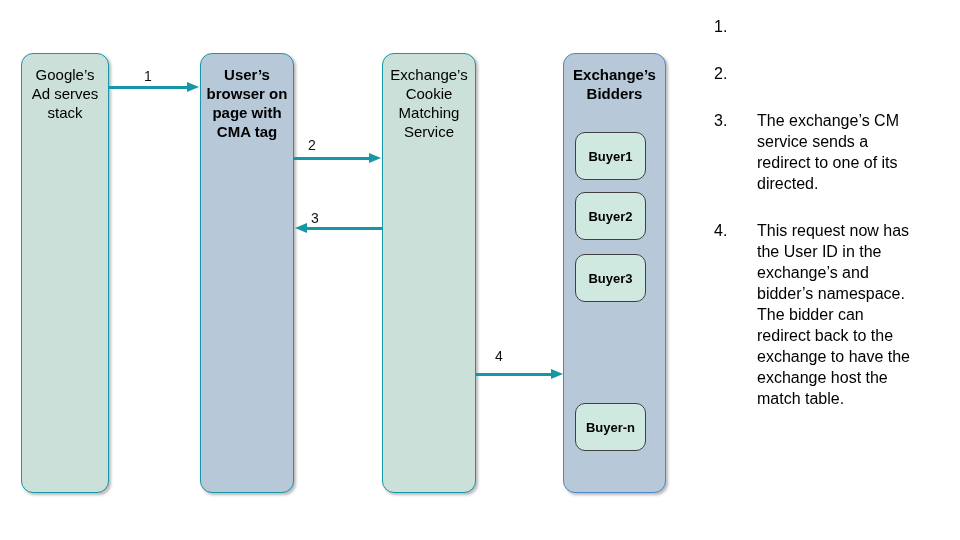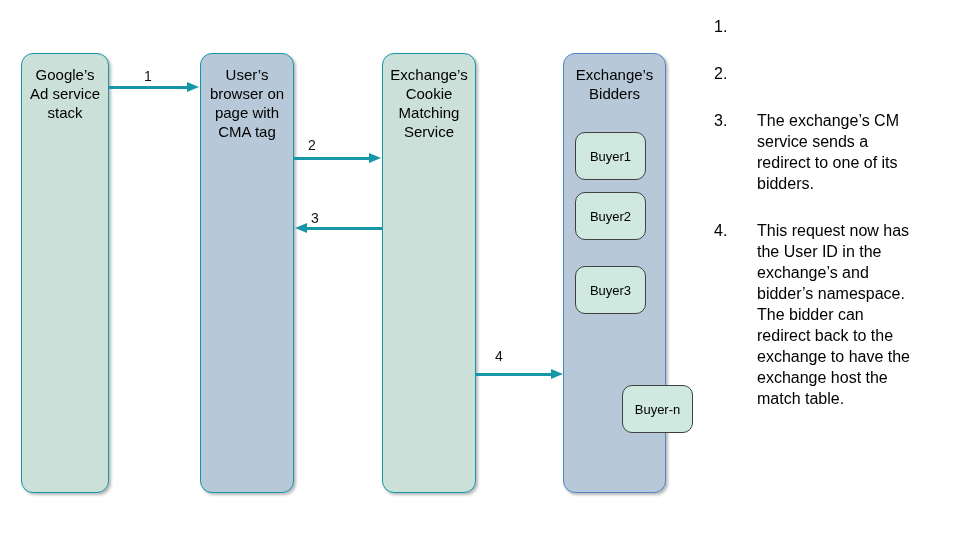--- a/index.html
+++ b/index.html
@@ -9,40 +9,40 @@
     font-family:"Liberation Sans", sans-serif;
     color:#000000;
   }
   
   .box{
     position:absolute;top:53px;height:440px;box-sizing:border-box;
     border:1.5px solid #1697a7;border-radius:12px;
     box-shadow:2px 2px 3px rgba(0,0,0,.28);
   }
   .box-green{background:#cbe0d8;}
-  .box-blue{background:#b7c8d8;}
+  .box-blue{background:#b7c8d8;font-weight:bold;}
   #box-google{left:21px;width:88px;}
   #box-browser{left:200px;width:94px;}
   #box-cm{left:382px;width:94px;}
   #box-bidders{left:563px;width:103px;border-color:#4f86c6;}
   .box-title{
     padding-top:11px;text-align:center;
     font-size:15px;line-height:19px;white-space:pre-line;
   }
   
   .buyer{
     position:absolute;left:11px;width:71px;height:48px;box-sizing:border-box;
     background:#cfe8e0;border:1.5px solid #404040;border-radius:10px;
     display:flex;align-items:center;justify-content:center;
     font-size:13px;
   }
   #buyer-1{top:78px;}
   #buyer-2{top:138px;align-items:center;}
-  #buyer-3{top:212px;}
-  #buyer-n{top:331px;margin-left:47px;}
+  #buyer-3{top:200px;}
+  #buyer-n{top:349px;}
   
   .arrow{position:absolute;height:10px;}
   .arrow .shaft{position:absolute;top:3.5px;height:3px;background:#1697a7;}
   .arrow.to-right .shaft{left:0;right:10px;}
   .arrow.to-left  .shaft{left:10px;right:0;}
   .arrow .head{position:absolute;top:0;width:0;height:0;
     border-top:5px solid transparent;border-bottom:5px solid transparent;}
   .arrow.to-right .head{right:0;border-left:12px solid #1697a7;}
   .arrow.to-left  .head{left:0;border-right:12px solid #1697a7;}
   #arrow-1{left:109px;top:82px;width:90px;}
@@ -61,21 +61,21 @@
   #steps{position:absolute;left:714px;top:16px;width:234px;}
   .step{display:flex;margin-bottom:26px;font-size:16px;line-height:21px;}
   .step-num{width:43px;flex-shrink:0;}
   .step-text{white-space:pre-line;}
 </style>
 </head>
 <body>
 
 <div class="box box-green" id="box-google">
   <div class="box-title">Google’s
-Ad service
+Ad serves
 stack</div>
 </div>
 
 <div class="box box-blue" id="box-browser">
   <div class="box-title">User’s
 browser on
 page with
 CMA tag</div>
 </div>
 
@@ -132,21 +132,21 @@
     <div class="step-num">1.</div>
   </div>
   <div class="step">
     <div class="step-num">2.</div>
   </div>
   <div class="step">
     <div class="step-num">3.</div>
     <div class="step-text">The exchange’s CM
 service sends a
 redirect to one of its
-bidders.</div>
+directed.</div>
   </div>
   <div class="step">
     <div class="step-num">4.</div>
     <div class="step-text">This request now has
 the User ID in the
 exchange’s and
 bidder’s namespace.
 The bidder can
 redirect back to the
 exchange to have the

